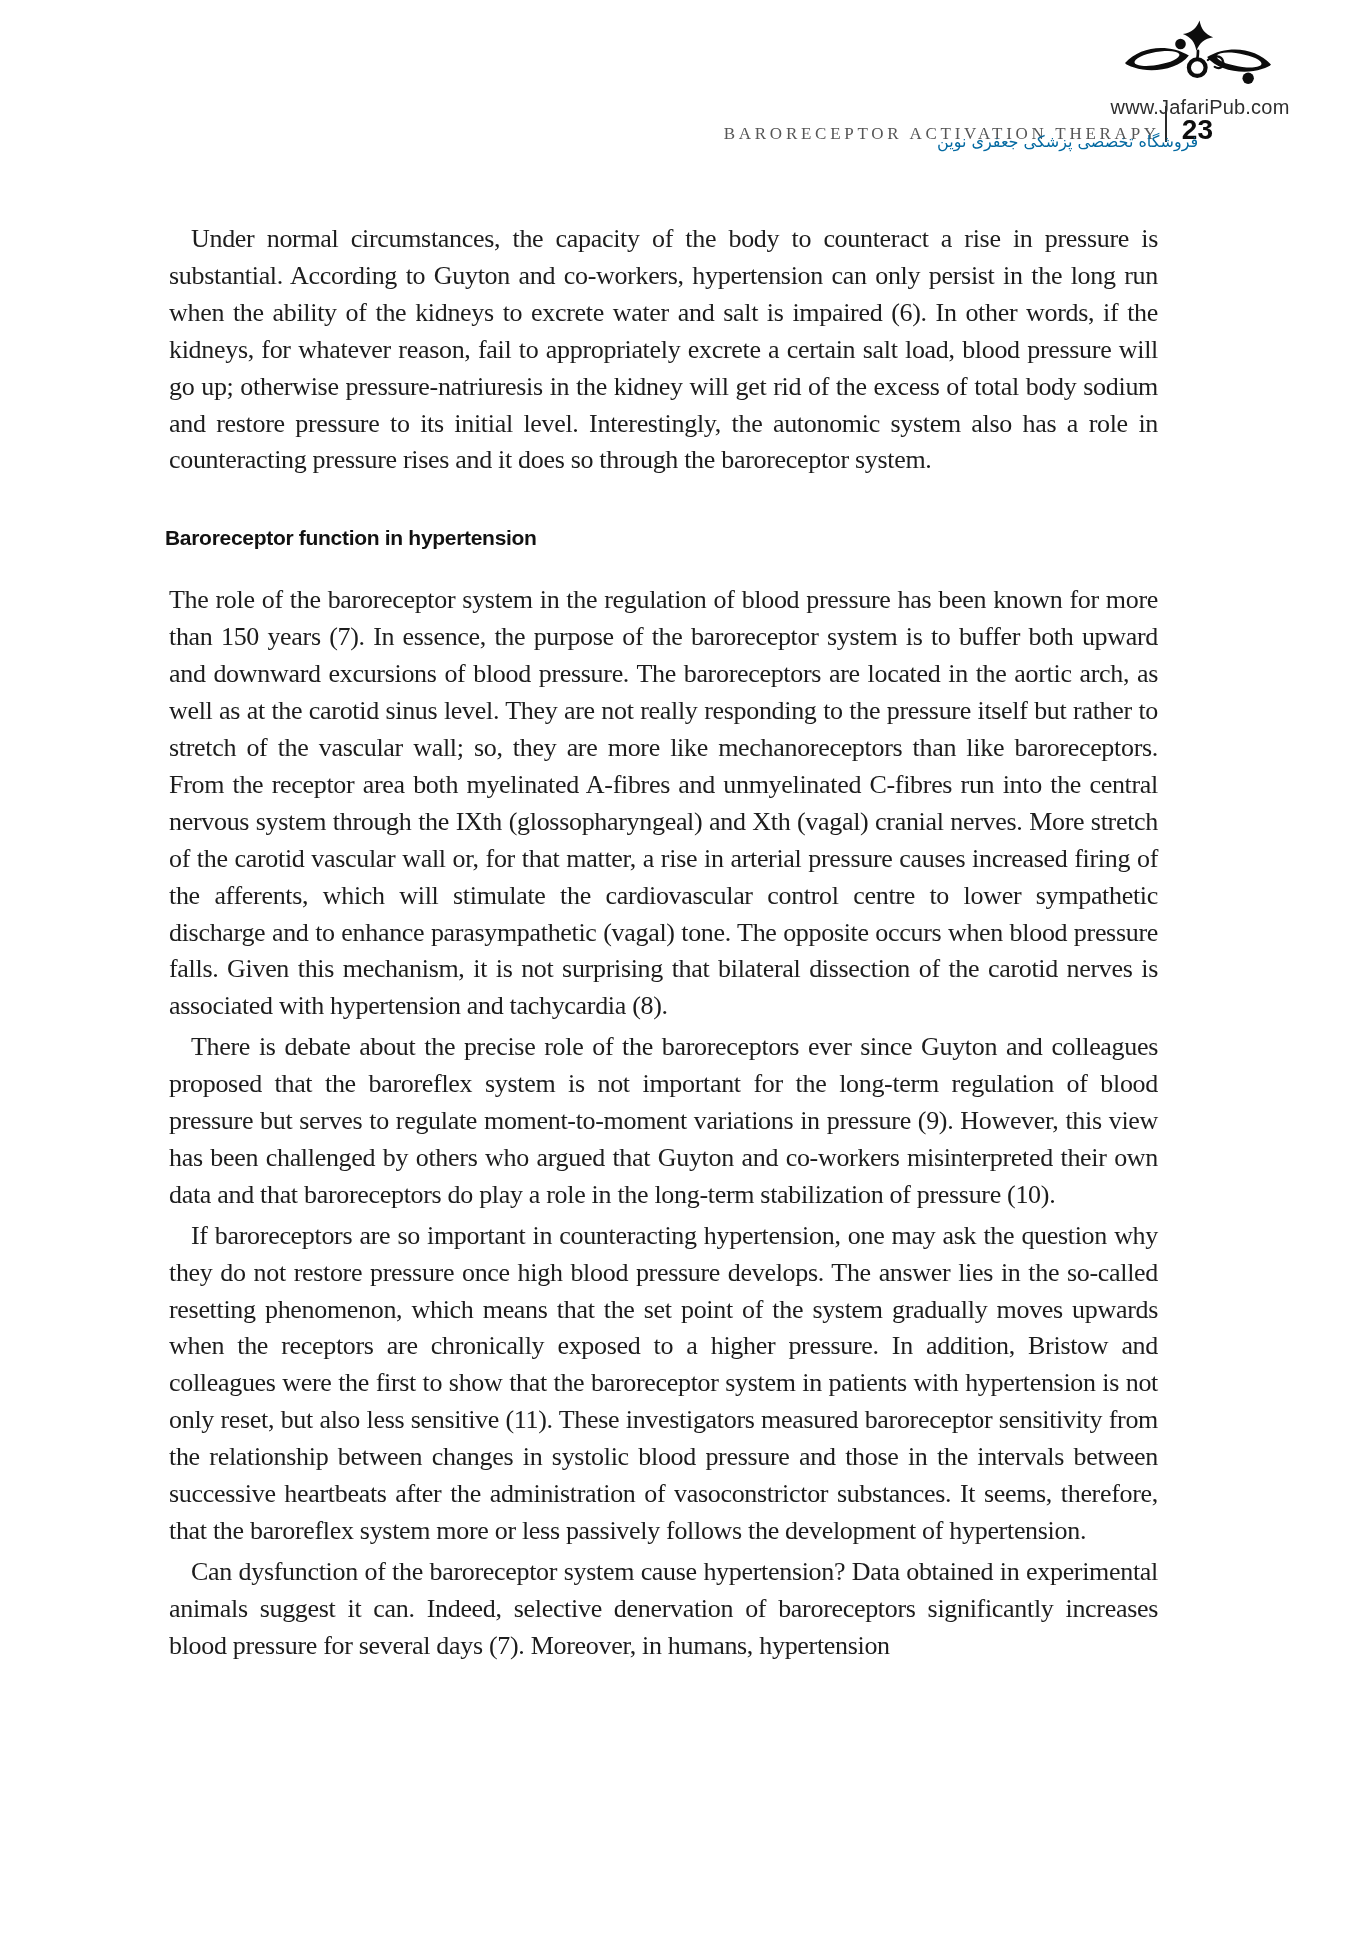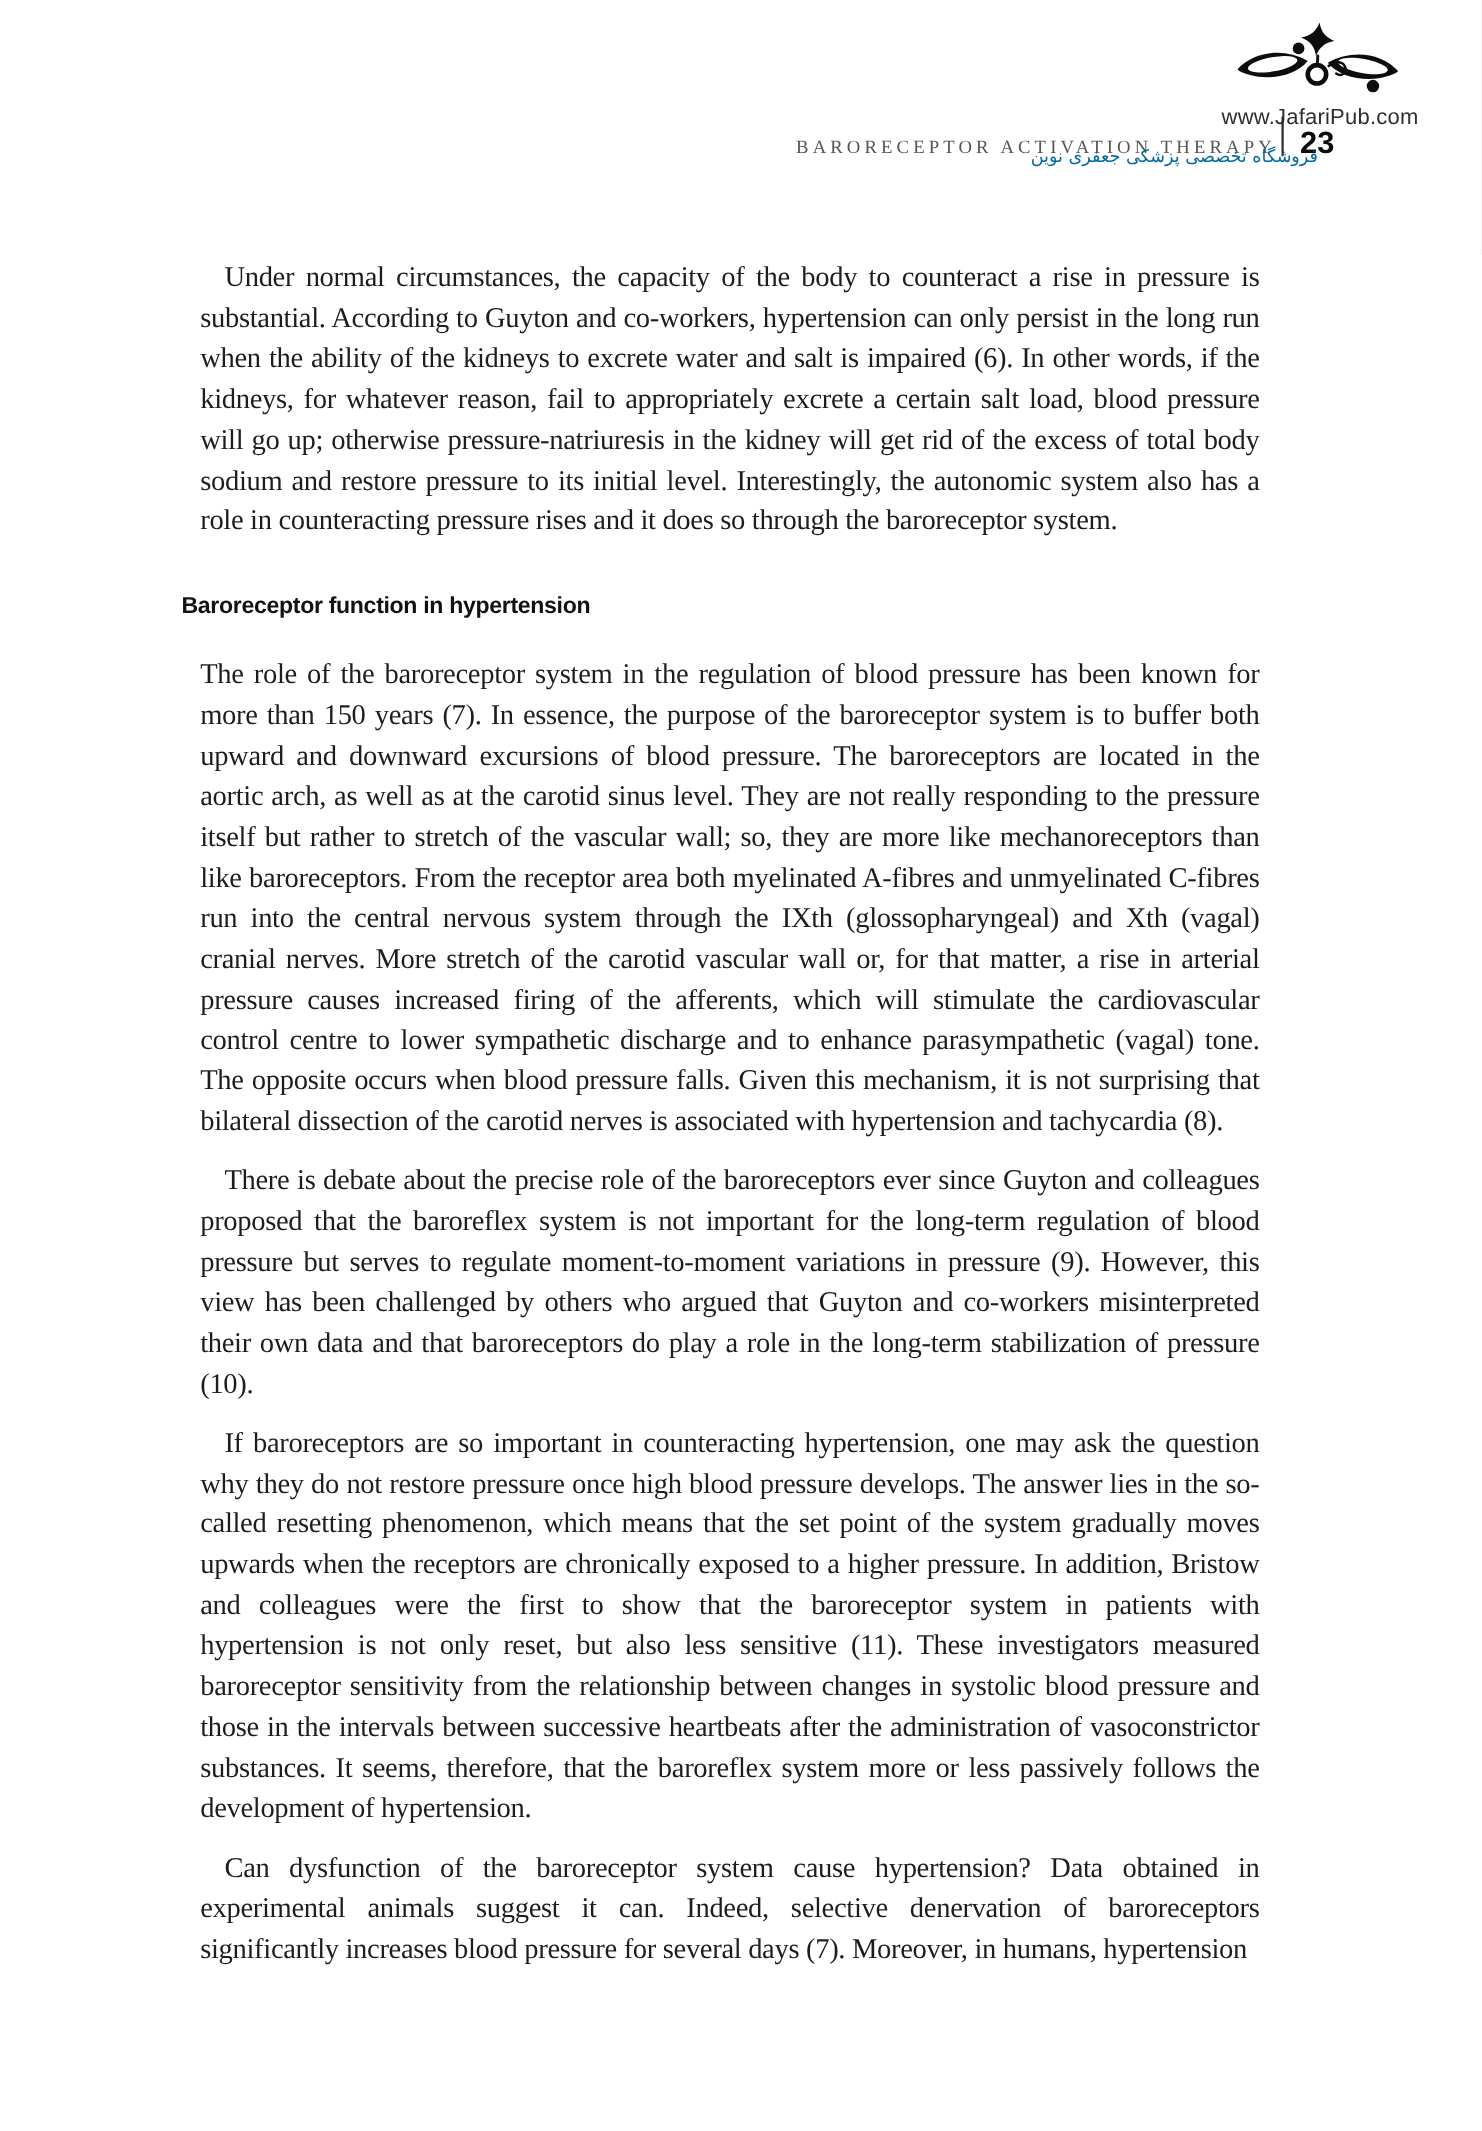--- a/index.html
+++ b/index.html
@@ -81,21 +81,21 @@
   }
 
   
   main {
     position: absolute;
     top: 217px;
     left: 165px;
     width: 997px;
   }
   main p {
-    margin: 17px;
+    margin: 4px;
     font-family: "Liberation Serif", serif;
     font-size: 26px;
     line-height: 36.9px;
     text-align: justify;
     letter-spacing: -0.012em;
     color: #1d1d1d;
   }
   main p.indent { text-indent: 22px; }
   h2.section-heading {
     margin: 41px 0 26px 0;

